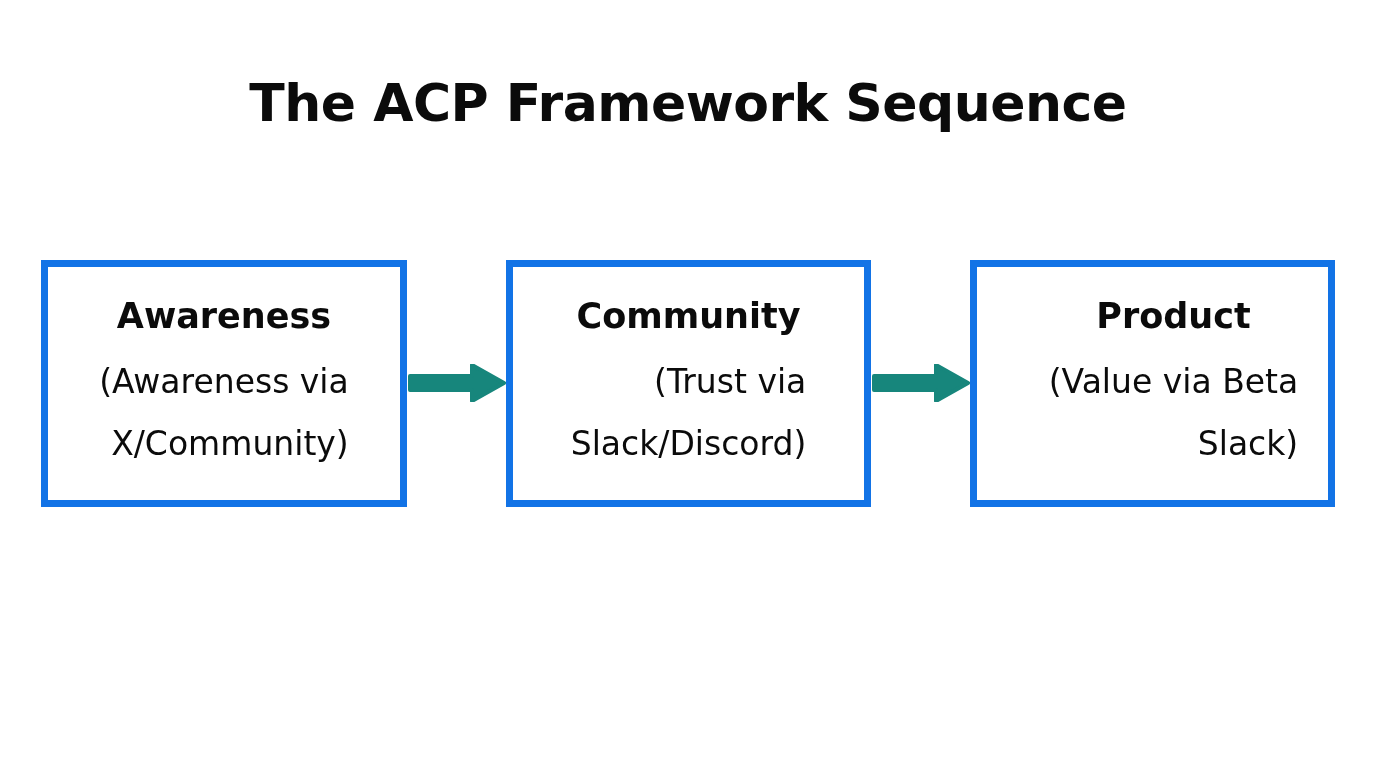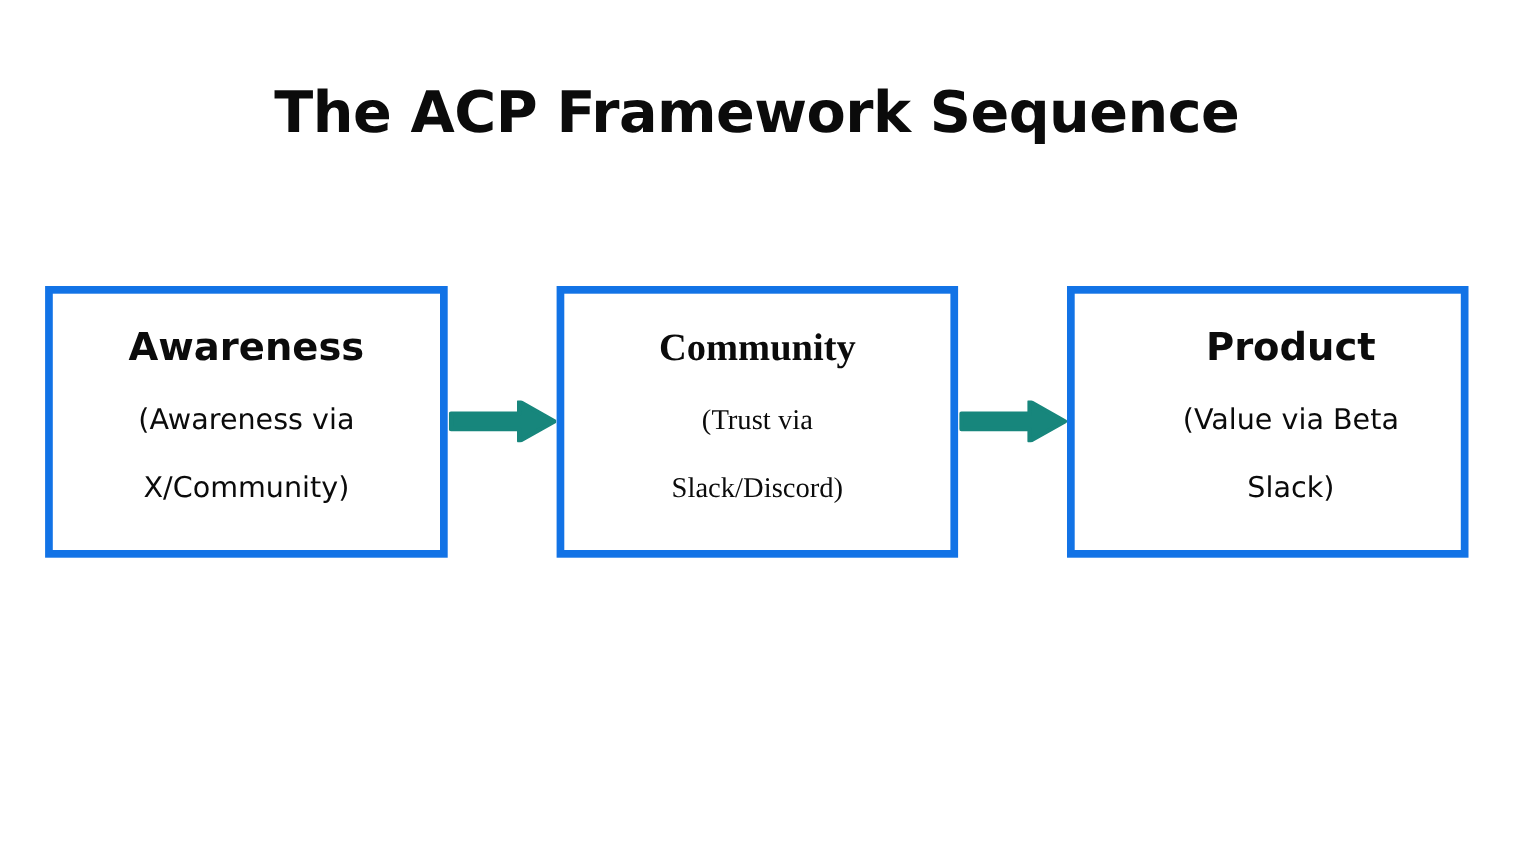--- a/index.html
+++ b/index.html
@@ -55,37 +55,37 @@
     box-sizing: border-box;
     border: 7px solid #1273e6;
     background: #ffffff;
     display: flex;
     flex-direction: column;
     align-items: center;
     justify-content: center;
     padding: 0 6px;
   }
   #node-audience  { left: 0px;   width: 366px; }
-  #node-community { left: 465px; width: 365px; font-family: Liberation Serif, serif; }
+  #node-community { left: 465px; width: 365px; }
   #node-product   { left: 929px; width: 365px; padding-left: 48px; }
 
   .node-title {
     font-size: 35px;
     font-weight: 700;
     line-height: 46px;
     text-align: center;
     color: #0b0b0b;
     margin-bottom: 12px;
     white-space: nowrap;
   }
   .node-subtitle {
-    font-size: 26px;
+    font-size: 33px;
     font-weight: 400;
     line-height: 62px;
-    text-align: center;
+    text-align: right;
     color: #0b0b0b;
   }
 
   
   .flow-arrow {
     position: absolute;
     top: 104px;          
     width: 98px;
     height: 38px;
     overflow: visible;

